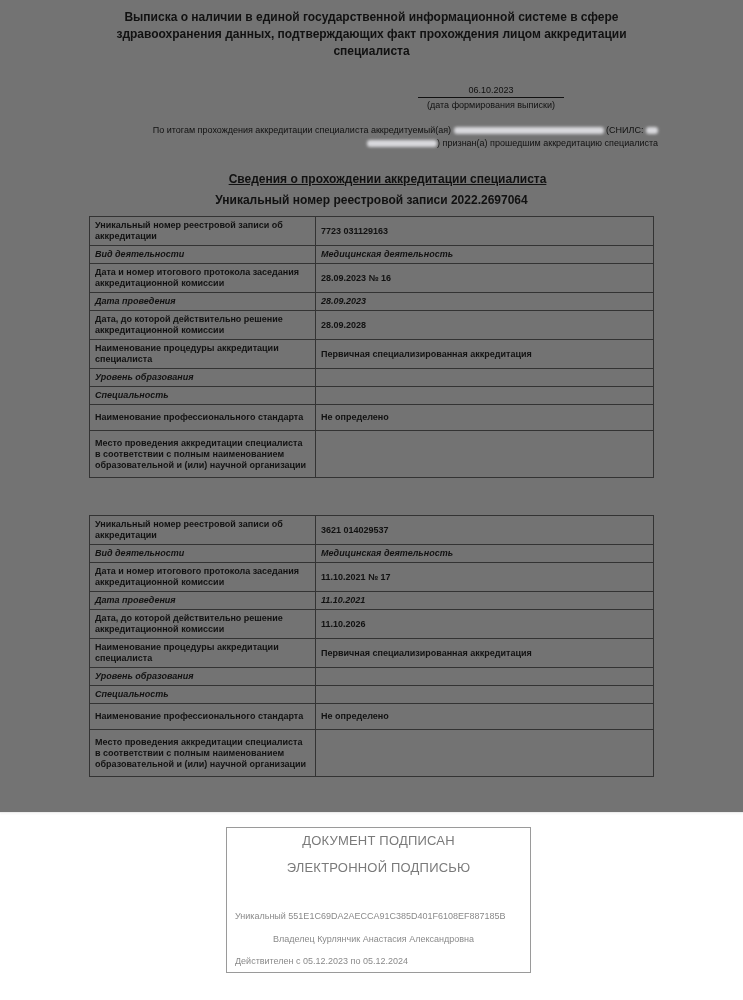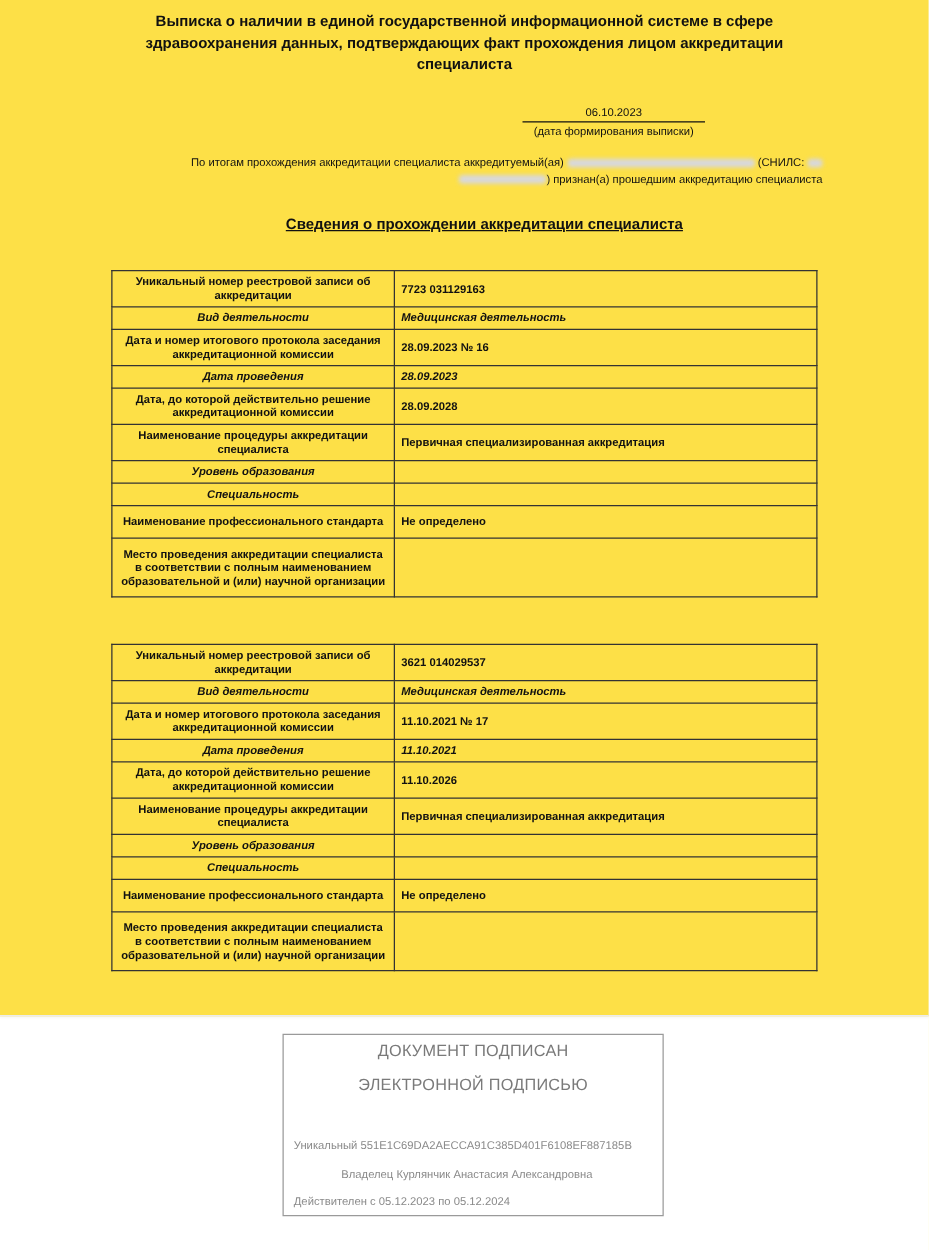--- a/index.html
+++ b/index.html
@@ -13,21 +13,21 @@
       position: relative;
       overflow: hidden;
       font-family: "Liberation Sans", sans-serif;
       color: #111111;
     }
     .page {
       position: absolute;
       left: 0; top: 0;
       width: 743px;
       height: 812px;
-      background: #fde047;
+      background: #737373;
       border-bottom: 1px solid #ececec;
       box-shadow: 0 1px 2px rgba(0,0,0,0.04);
     }
     .title {
       position: absolute;
       left: 100px;
       top: 9px;
       width: 543px;
       text-align: center;
       font-weight: bold;
@@ -100,21 +100,21 @@
       font-size: 9px;
       font-weight: bold;
       border: 1.6px solid #222;
     }
     table.acc td {
       border: 1.2px solid #333;
       padding: 3px 5px;
       line-height: 11px;
       vertical-align: middle;
     }
-    table.acc td.k { width: 215px; text-align: center; }
+    table.acc td.k { width: 215px; }
     #table1 { top: 216px; }
     #table2 { top: 515px; }
     .r2 { height: 26px; }
     .r1 { height: 15px; font-style: italic; }
     .r4 { height: 47px; }
 
     .stamp {
       position: absolute;
       left: 226px;
       top: 827px;
@@ -167,20 +167,21 @@
   <div class="intro">
     <span>По итогам прохождения аккредитации специалиста аккредитуемый(ая)</span>
     <span class="blur" style="width:150px">██████████ ██████████ ████████</span>
     <span>(СНИЛС:</span>
     <span class="blur" style="width:12px"></span><br>
     <span class="blur" style="width:70px">███-███-███ ██</span><span>) признан(а) прошедшим аккредитацию специалиста</span>
   </div>
 
   <div class="subtitle">Сведения о прохождении аккредитации специалиста</div>
 
+  <div class="reg-number">Уникальный номер реестровой записи 2022.2697064</div>
 
   <table class="acc" id="table1">
     <tbody>
         <tr class="r2">
       <td class="k">Уникальный номер реестровой записи об аккредитации</td>
       <td>7723 031129163</td>
     </tr>
     <tr class="r1">
       <td class="k">Вид деятельности</td>
       <td>Медицинская деятельность</td>

